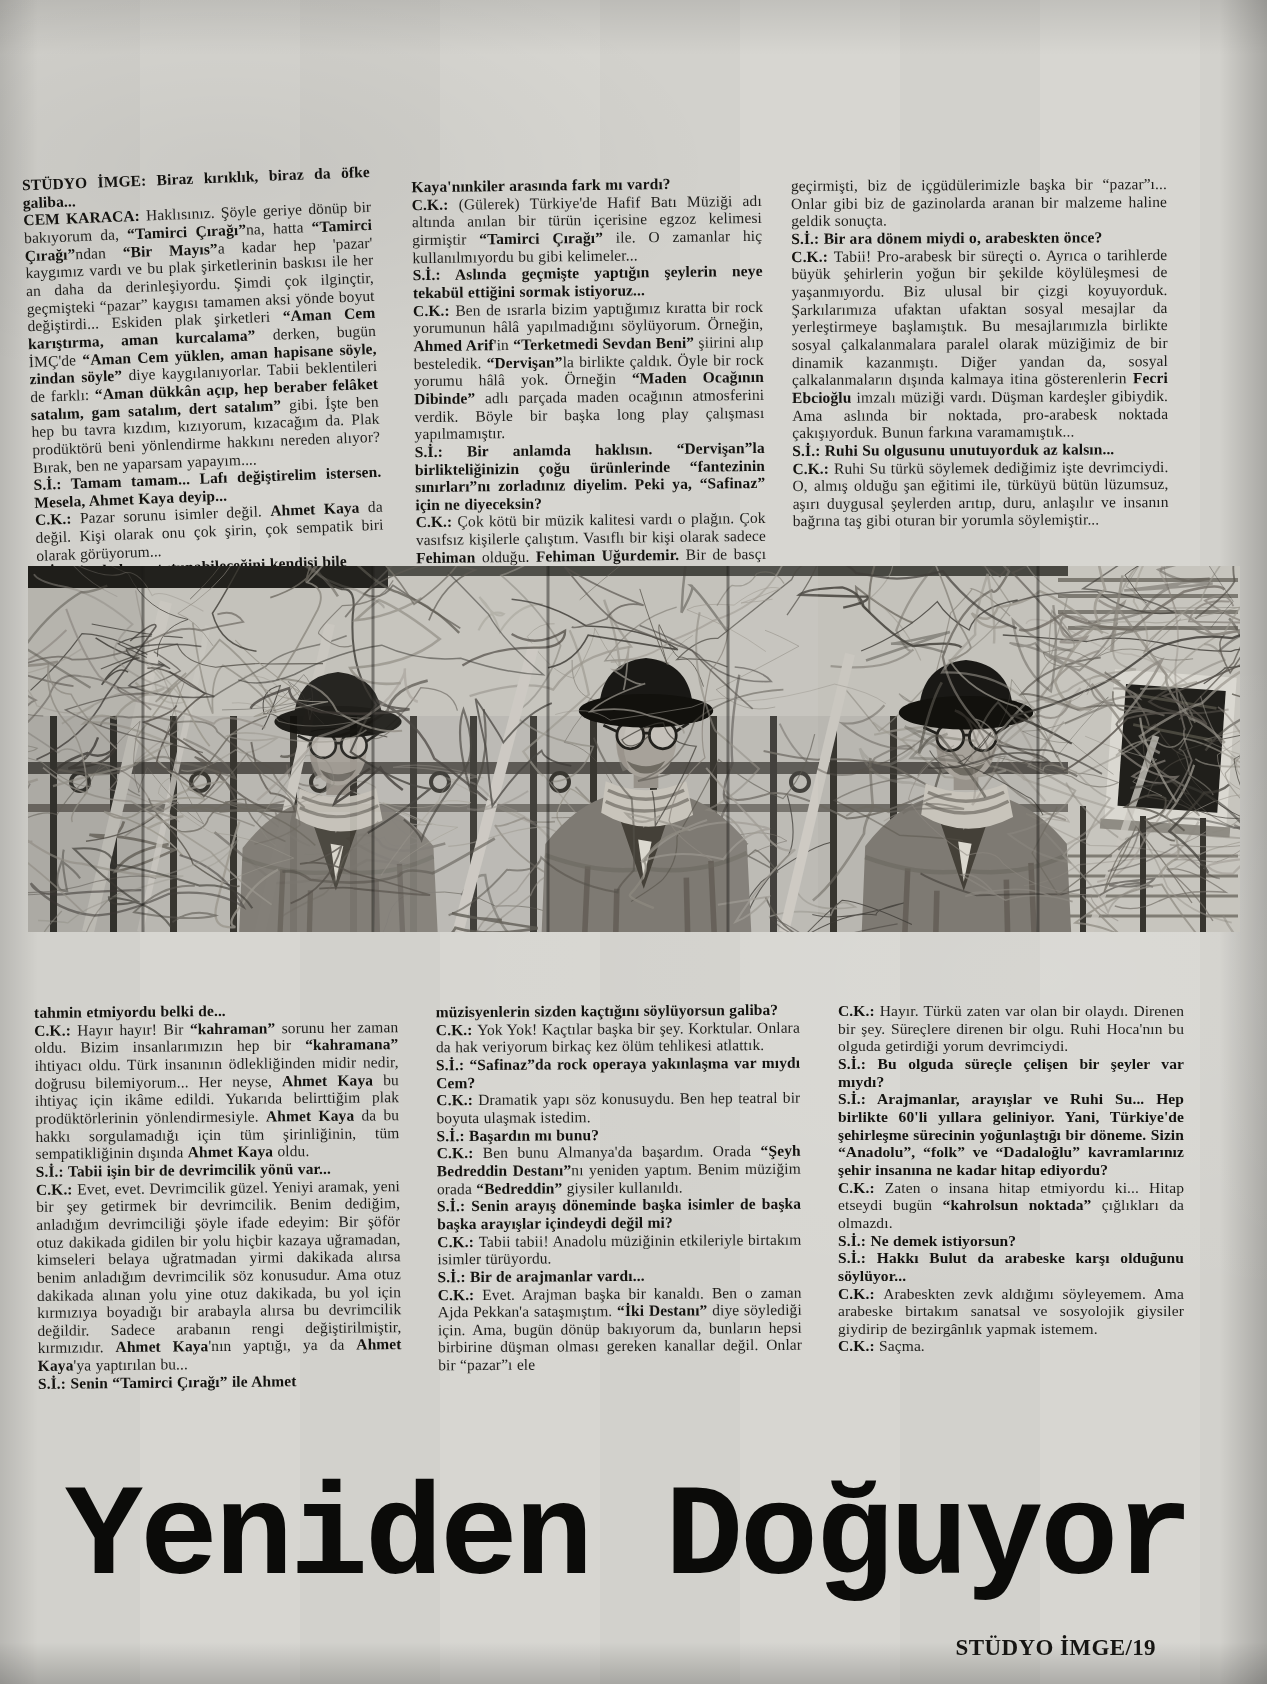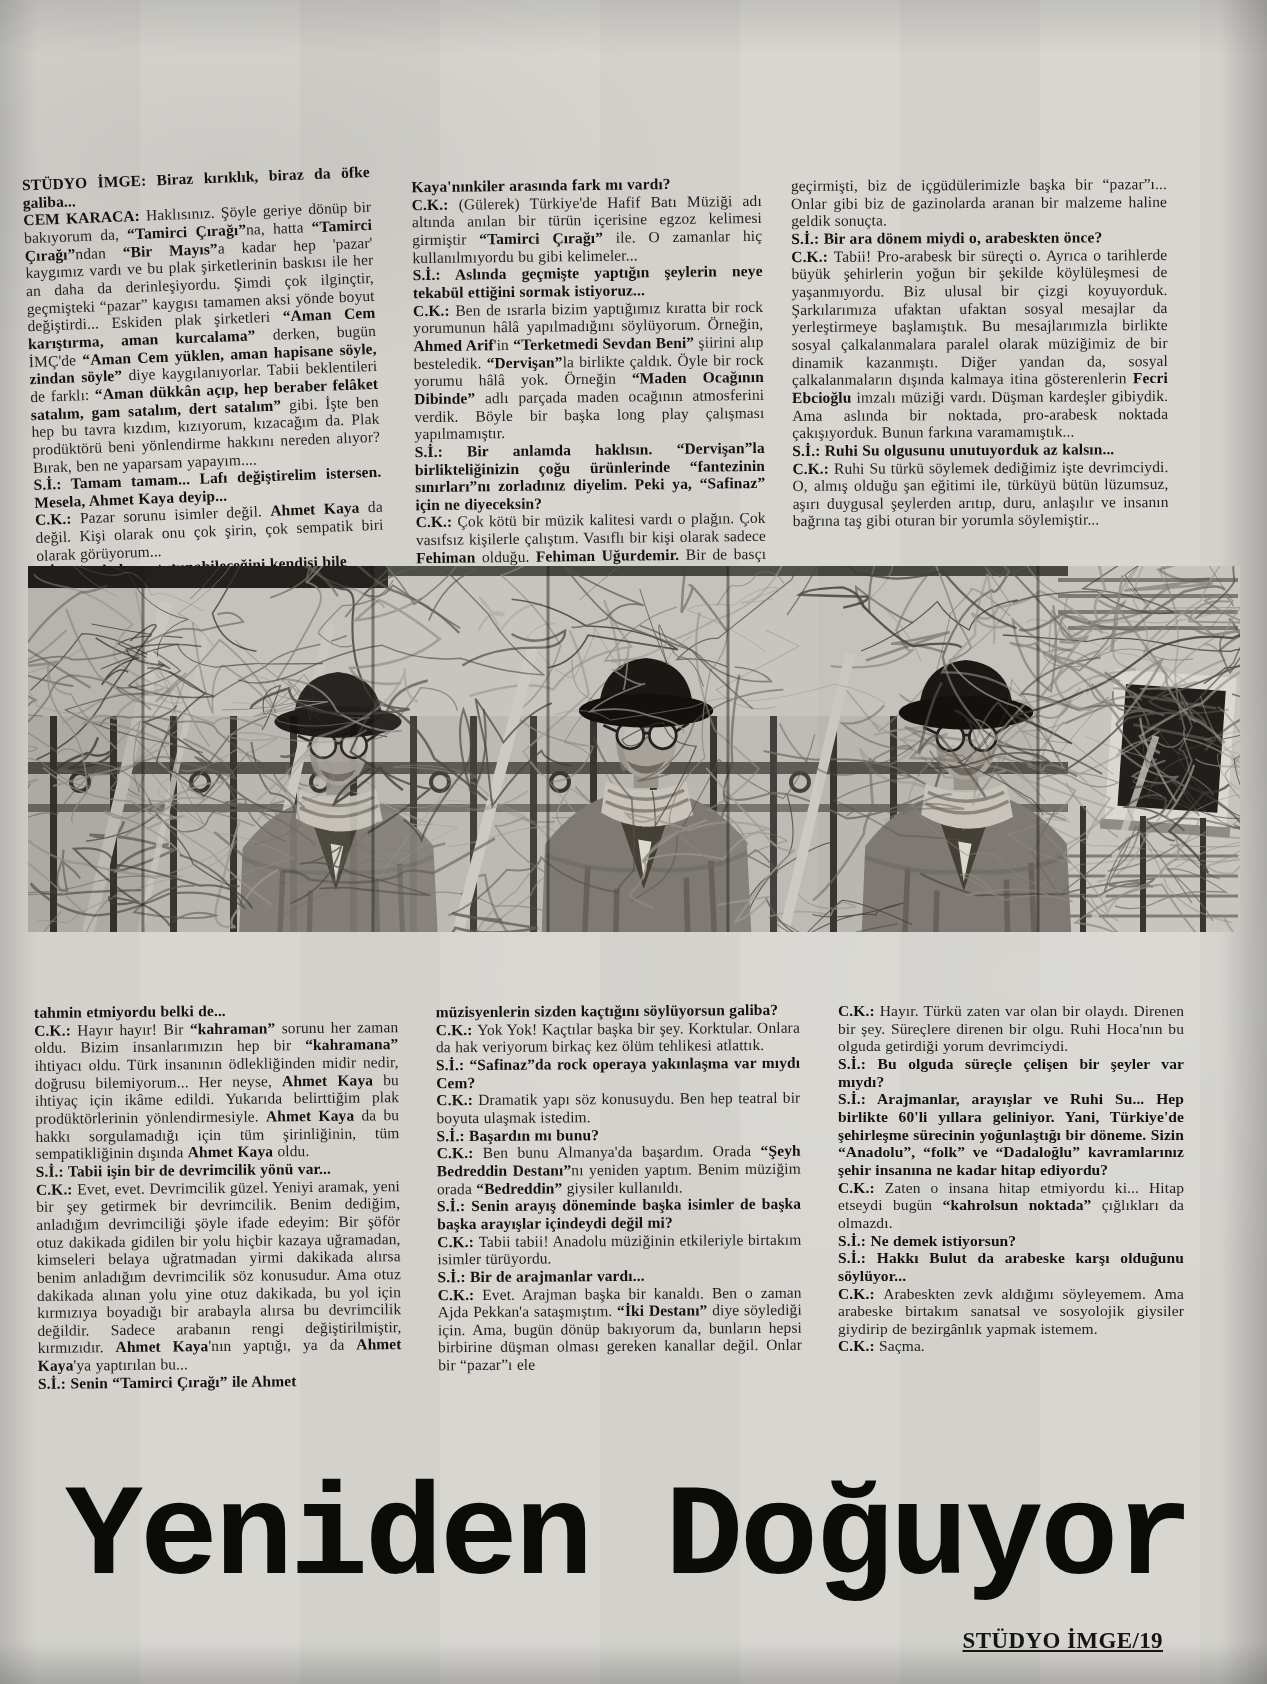--- a/index.html
+++ b/index.html
@@ -28,22 +28,22 @@
   .para{margin:0;text-align:justify;font-size:15.5px;line-height:1.14;letter-spacing:.1px;word-spacing:.4px;}
   .para b{font-weight:700;color:#141310;}
   .photo{position:absolute;left:28px;top:566px;width:1212px;height:366px;margin:0;filter:contrast(1.02);}
   .photo svg{display:block;width:100%;height:100%;}
   .headline{
     position:absolute;left:53px;top:1462px;width:1190px;margin:12px;white-space:nowrap;
     font-family:Liberation Mono, monospace;font-weight:700;font-size:130px;
     letter-spacing:-3px;line-height:1;color:#0b0b09;
   }
   .footer{
-    position:absolute;right:104px;top:1628px;margin:0;
-    font-weight:700;font-size:23px;letter-spacing:.4px;color:#161512;text-decoration:underline;
+    position:absolute;right:104px;top:1628px;margin:7px;
+    font-weight:700;font-size:23px;letter-spacing:.4px;color:#161512;
   }
 </style>
 </head>
 <body>
 
 <div class="page">
 
   <div class="cols" id="cols-top">
     <div class="col">
         <p class="para"><b>STÜDYO İMGE: Biraz kırıklık, biraz da öfke galiba...</b></p>

